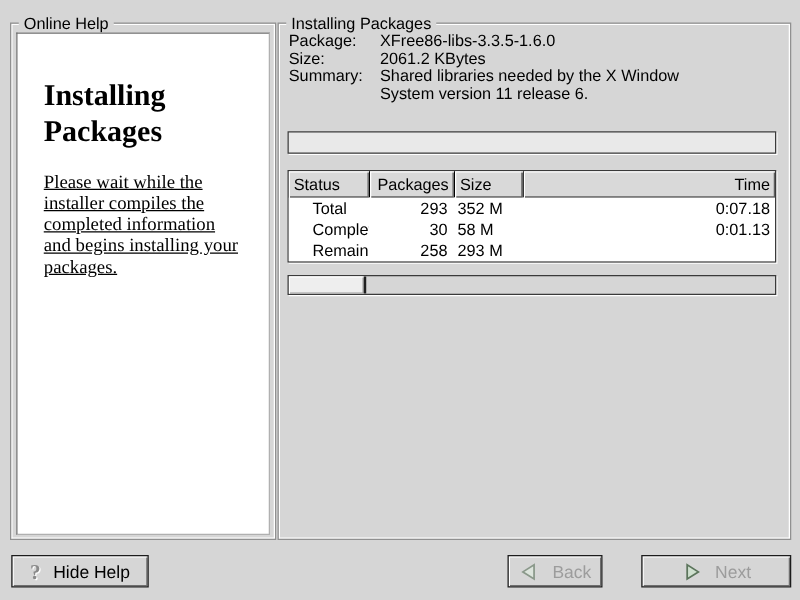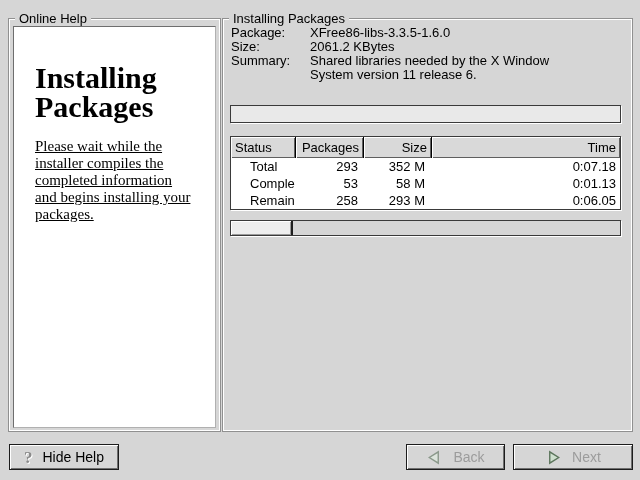--- a/index.html
+++ b/index.html
@@ -37,44 +37,44 @@
     position: absolute;
     left: 4px; right: 4px; top: 7px; bottom: 3px;
     background: var(--panel-white, #fff);
     border: 1px solid;
     border-color: #6e6e6e #b0b0b0 #b0b0b0 #6e6e6e;
   }
   .help-title {
     margin: 36px 12px 0 21px;
     font-family: "Liberation Serif", serif;
     font-weight: bold;
-    font-size: 30px;
+    font-size: 24px;
     line-height: 29px;
     white-space: pre-line;
   }
   .help-body {
     margin: 17px 10px 0 21px;
     font-family: "Liberation Serif", serif;
     font-size: 15px;
     line-height: 17px;
     white-space: pre-line;
     text-decoration: underline;
   }
 
   
   .pkg-info {
     position: absolute;
     left: 8px; top: 7px;
     display: grid;
     grid-template-columns: 57px auto;
-    column-gap: 0;
+    column-gap: 16px;
     font-size: 13px;
     line-height: 14px;
   }
-  .pkg-info .val { white-space: pre-line; margin-left: 22px; }
+  .pkg-info .val { white-space: pre-line; }
 
   
   .progress {
     position: absolute;
     left: 7px; width: 389px;
     border: 1px solid #3a3a3a;
     box-shadow: 1px 1px 0 #ffffff;
     overflow: hidden;
   }
   .progress-package { top: 86px; height: 16px; background: var(--trough-light, #e9e9e9); }
@@ -104,21 +104,21 @@
     line-height: 21px;
     padding: 0 4px;
     box-sizing: border-box;
     margin-right: 1px;
     overflow: hidden;
     white-space: nowrap;
   }
   .th:last-child { margin-right: 0; padding-left: 43px; }
   .col-status   { width: 64px; }
   .col-packages { width: 67px; text-align: right; }
-  .col-size     { width: 67px; text-align: right; }
+  .col-size     { width: 54px; text-align: left; }
   .col-time     { flex: 1; text-align: right; }
   .tbody { background: var(--panel-white, #fff); }
   .tr { display: flex; height: 17px; line-height: 17px; }
   .td { padding: 0 4px; box-sizing: border-box; white-space: nowrap; overflow: hidden; }
   .td.col-status { padding-left: 19px; }
 
   
   .btn {
     position: absolute;
     top: 444px; height: 26px;
@@ -129,21 +129,21 @@
     font-size: 14px;
     color: var(--text, #000);
     display: flex;
     align-items: center;
     justify-content: center;
     gap: 10px;
     padding: 0;
     cursor: default;
   }
   .btn-hide-help { left: 9px;  width: 110px; }
-  .btn-back      { left: 406px; width: 99px; color: var(--disabled-text, #9c9c9c); }
+  .btn-back      { left: 406px; width: 76px; color: var(--disabled-text, #9c9c9c); }
   .btn-next      { left: 513px; width: 120px; color: var(--disabled-text, #9c9c9c); }
   .qmark {
     font-family: "Liberation Serif", serif;
     font-size: 17px;
     font-weight: bold;
     color: #8a8a8a;
     text-shadow: 1px 1px 0 #ffffff;
     line-height: 1;
   }
   .arrow { width: 17px; height: 15px; }
@@ -194,29 +194,28 @@
       </div>
       <div class="tbody">
         <div class="tr">
           <div class="td col-status">Total</div>
           <div class="td col-packages">293</div>
           <div class="td col-size">352 M</div>
           <div class="td col-time">0:07.18</div>
         </div>
         <div class="tr">
           <div class="td col-status">Completed</div>
-          <div class="td col-packages">53</div>
+          <div class="td col-packages">30</div>
           <div class="td col-size">58 M</div>
           <div class="td col-time">0:01.13</div>
         </div>
         <div class="tr">
           <div class="td col-status">Remaining</div>
           <div class="td col-packages">258</div>
           <div class="td col-size">293 M</div>
-          <div class="td col-time">0:06.05</div>
         </div>
       </div>
     </div>
 
     <div class="progress progress-total">
       <div class="progress-fill" style="width: 16%;"></div>
     </div>
   </div>
 
   <button class="btn btn-hide-help">

